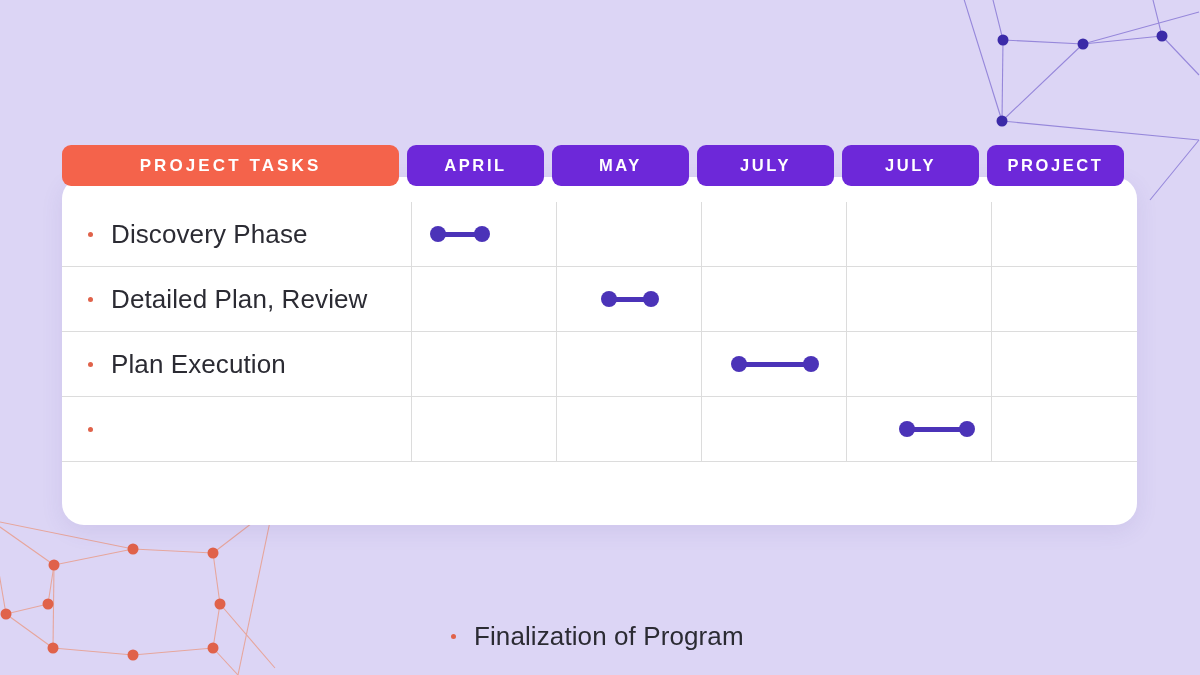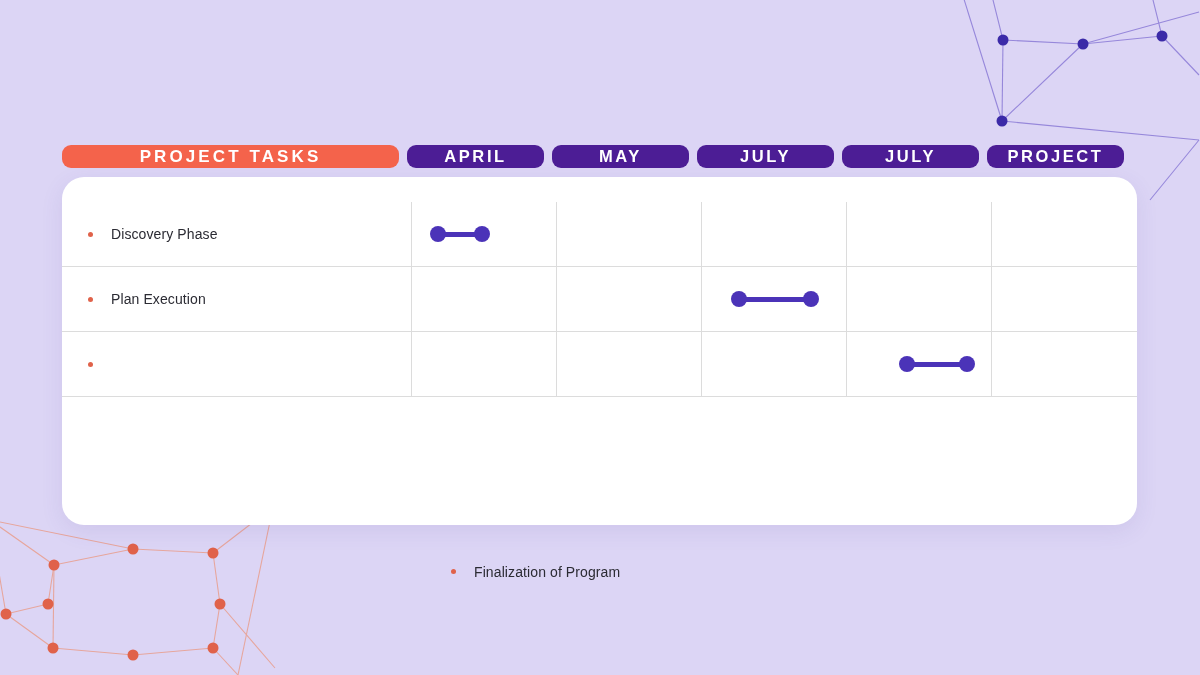--- a/index.html
+++ b/index.html
@@ -51,41 +51,41 @@
     position: absolute;
     left: 0;
     top: 0;
     height: 41px;
     width: 1075px;
     display: flex;
     gap: 8px;
     z-index: 5;
   }
   .pill {
-    height: 23px;
+    height: 41px;
     border-radius: 9px;
     display: flex;
     align-items: center;
     justify-content: center;
     color: #ffffff;
     letter-spacing: 2.6px;
     font-size: 16.5px;
     font-weight: 600;
     box-sizing: border-box;
     user-select: none;
   }
   .pill-tasks {
     width: 337px;
     background: #f4634b;
     letter-spacing: 3.1px;
     font-size: 17px;
   }
   .pill-month {
     width: 137px;
-    background: #4c1d95;
+    background: #6d28d9;
   }
 
   
   .body {
     position: absolute;
     left: 0;
     top: 41px;
     width: 1075px;
     height: 339px;
     z-index: 3;
@@ -112,21 +112,21 @@
   }
   .bullet {
     width: 5px;
     height: 5px;
     border-radius: 50%;
     background: #e0624a;
     flex: 0 0 5px;
     margin-right: 18px;
   }
   .task-label {
-    font-size: 14px;
+    font-size: 26px;
     color: #2b2b33;
     letter-spacing: 0.1px;
     white-space: nowrap;
   }
 
   .month-cell {
     width: 144px;
     flex: 0 0 144px;
     height: 100%;
     position: relative;
@@ -242,20 +242,37 @@
           </div>
         </div>
         <div class="month-cell"></div>
         <div class="month-cell"></div>
         <div class="month-cell"></div>
         <div class="month-cell last"></div>
       </div>
       <div class="row">
         <div class="task-cell">
           <span class="bullet"></span>
+          <span class="task-label">Detailed Plan, Review</span>
+        </div>
+        <div class="month-cell"></div>
+        <div class="month-cell">
+          <div class="bar" style="left: 44px; width: 58px;">
+            <span class="dot"></span>
+            <span class="line"></span>
+            <span class="dot"></span>
+          </div>
+        </div>
+        <div class="month-cell"></div>
+        <div class="month-cell"></div>
+        <div class="month-cell last"></div>
+      </div>
+      <div class="row">
+        <div class="task-cell">
+          <span class="bullet"></span>
           <span class="task-label">Plan Execution</span>
         </div>
         <div class="month-cell"></div>
         <div class="month-cell"></div>
         <div class="month-cell">
           <div class="bar" style="left: 29px; width: 88px;">
             <span class="dot"></span>
             <span class="line"></span>
             <span class="dot"></span>
           </div>

